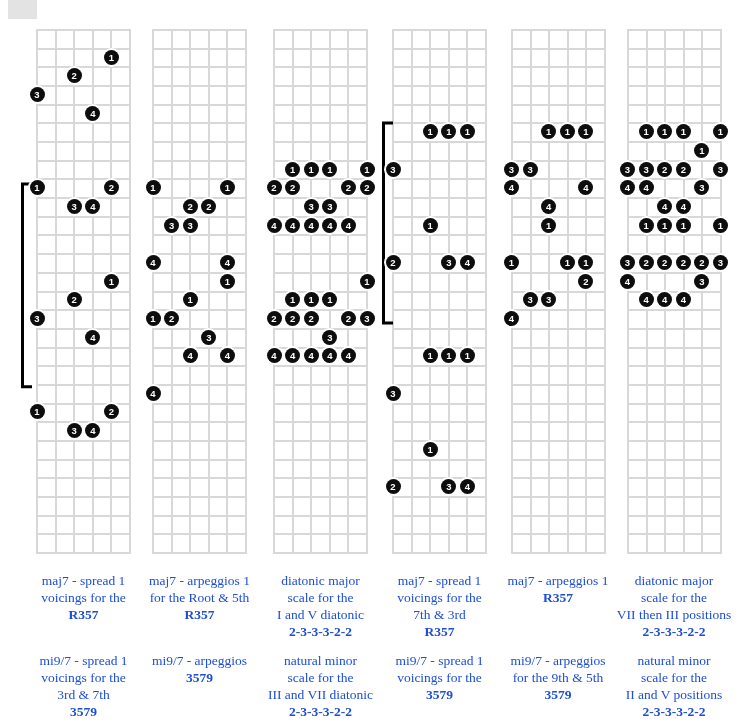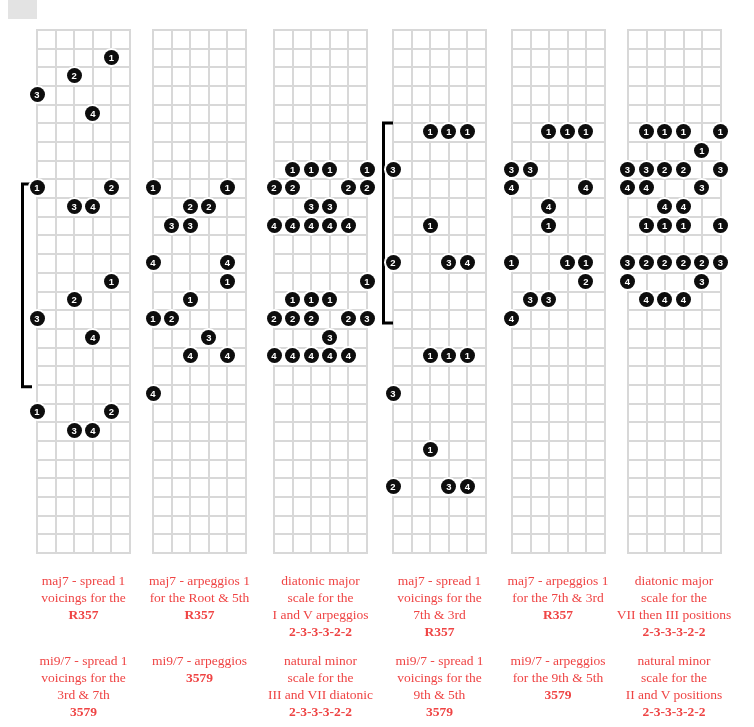--- a/index.html
+++ b/index.html
@@ -37,21 +37,21 @@
     z-index: 3;
   }
   .bracket { position: absolute; z-index: 2; }
   .caption {
     position: absolute;
     width: 170px;
     text-align: center;
     font-family: "Liberation Serif", serif;
     font-size: 13.5px;
     line-height: 17px;
-    color: #ef4444;
+    color: #1d4ed8;
   }
   .caption .bold-line { font-weight: 700; }
 </style>
 </head>
 <body>
 
 <div id="canvas">
   <div class="artifact" style="left:8px; top:0; width:29px; height:19px;"></div>
 
 <div class="grid" style="left: 36px; top: 29px; width: 95px; height: 525.04px;"></div>
@@ -196,32 +196,31 @@
       <div class="bold-line">R357</div>
     </div>
     <div class="caption" style="left: 114.5px; top: 572px;">
       <div>maj7 - arpeggios 1</div>
       <div>for the Root &amp; 5th</div>
       <div class="bold-line">R357</div>
     </div>
     <div class="caption" style="left: 235.5px; top: 572px;">
       <div>diatonic major</div>
       <div>scale for the</div>
-      <div>I and V arpeggios</div>
+      <div>I and V diatonic</div>
       <div class="bold-line">2-3-3-3-2-2</div>
     </div>
     <div class="caption" style="left: 354.5px; top: 572px;">
       <div>maj7 - spread 1</div>
       <div>voicings for the</div>
       <div>7th &amp; 3rd</div>
       <div class="bold-line">R357</div>
     </div>
     <div class="caption" style="left: 473px; top: 572px;">
       <div>maj7 - arpeggios 1</div>
-      <div>for the 7th &amp; 3rd</div>
       <div class="bold-line">R357</div>
     </div>
     <div class="caption" style="left: 589px; top: 572px;">
       <div>diatonic major</div>
       <div>scale for the</div>
       <div>VII then III positions</div>
       <div class="bold-line">2-3-3-3-2-2</div>
     </div>
     <div class="caption" style="left: -1.5px; top: 652px;">
       <div>mi9/7 - spread 1</div>
@@ -235,21 +234,20 @@
     </div>
     <div class="caption" style="left: 235.5px; top: 652px;">
       <div>natural minor</div>
       <div>scale for the</div>
       <div>III and VII diatonic</div>
       <div class="bold-line">2-3-3-3-2-2</div>
     </div>
     <div class="caption" style="left: 354.5px; top: 652px;">
       <div>mi9/7 - spread 1</div>
       <div>voicings for the</div>
-      <div>9th &amp; 5th</div>
       <div class="bold-line">3579</div>
     </div>
     <div class="caption" style="left: 473px; top: 652px;">
       <div>mi9/7 - arpeggios</div>
       <div>for the 9th &amp; 5th</div>
       <div class="bold-line">3579</div>
     </div>
     <div class="caption" style="left: 589px; top: 652px;">
       <div>natural minor</div>
       <div>scale for the</div>

